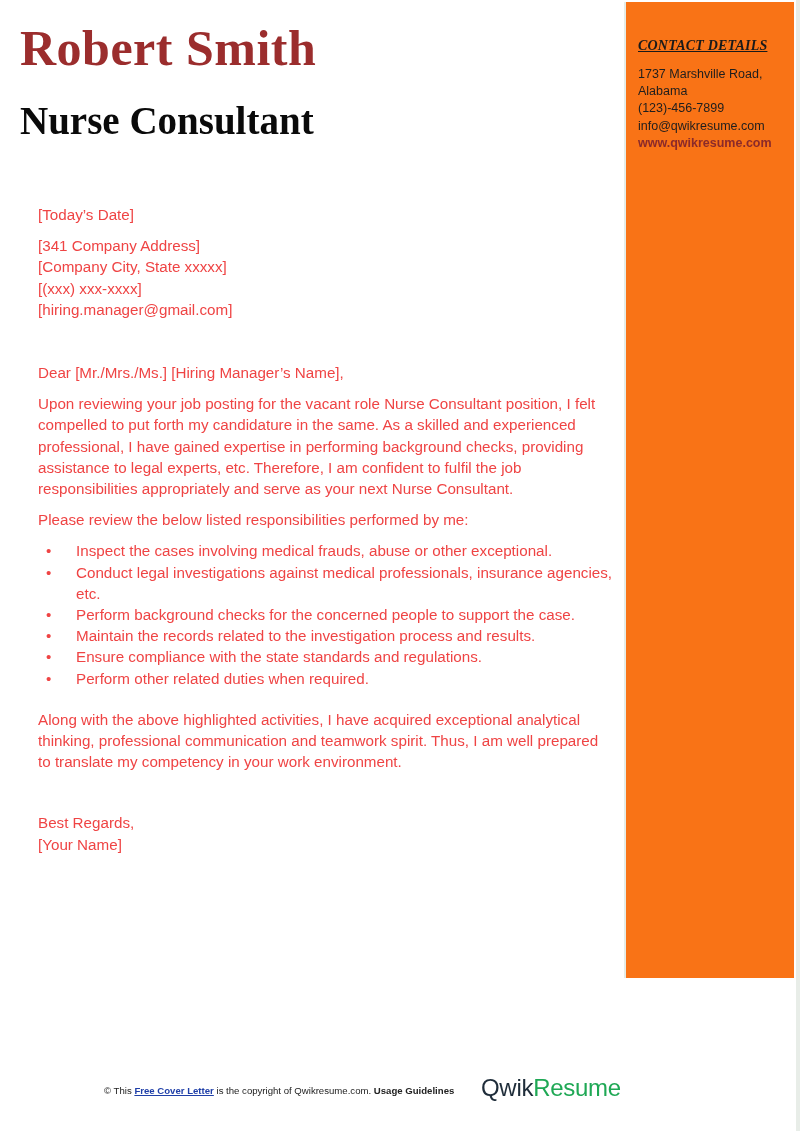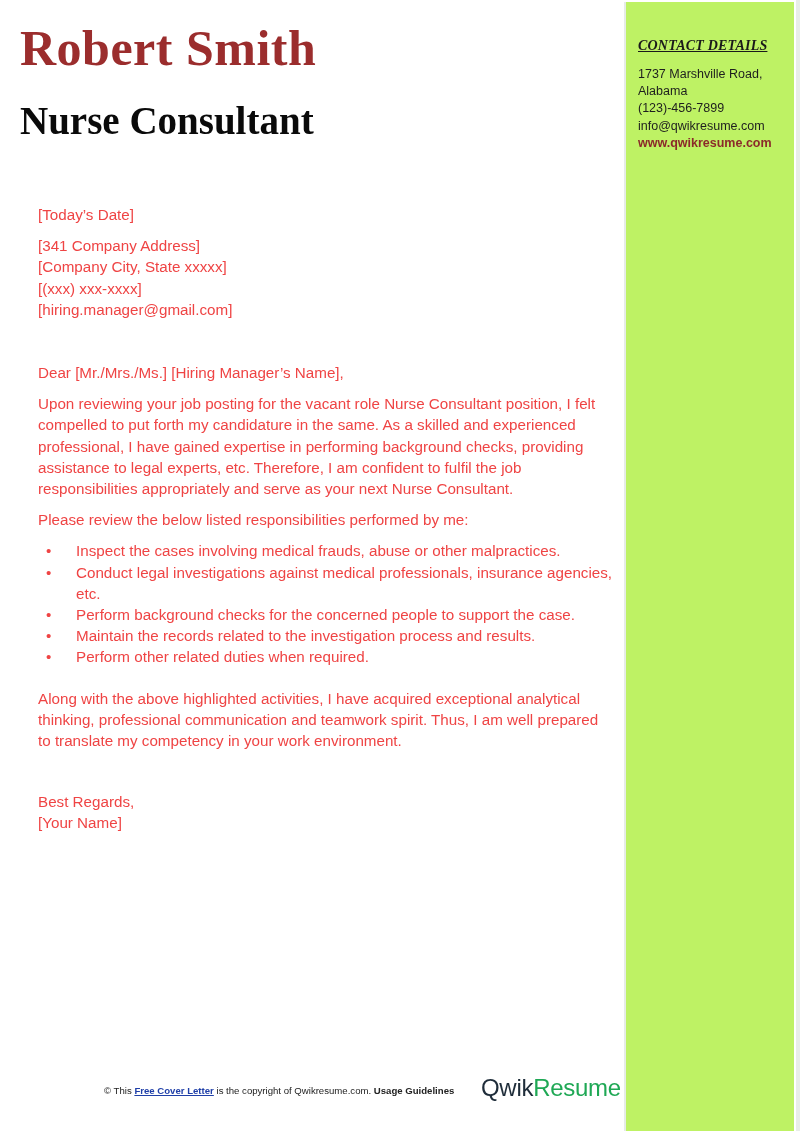--- a/index.html
+++ b/index.html
@@ -1,21 +1,21 @@
 <!DOCTYPE html>
 <html><head>
 <meta charset="utf-8">
 <style>
   * { margin: 0; padding: 0; box-sizing: border-box; }
   html, body { width: 800px; height: 1131px; background: #ffffff; overflow: hidden; }
   body { position: relative; font-family: "Liberation Sans", sans-serif; color: #111; }
 
   .sidebar {
-    position: absolute; left: 624px; top: 2px; width: 170px; height: 1129px;
-    background: #bef264; border-left: 2px solid #e6ece6;
+    position: absolute; left: 624px; top: 2px; width: 170px; height: 976px;
+    background: #f97316; border-left: 2px solid #e6ece6;
   }
   .sidebar-edge { position: absolute; left: 796px; top: 0; width: 4px; height: 1131px; background: #e8ede8; }
   .contact-heading {
     position: absolute; left: 12px; top: 36px;
     font-family: "Liberation Serif", serif; font-weight: bold; font-style: italic;
     font-size: 14px; text-decoration: underline; color: #1a1a1a; letter-spacing: 0.2px;
   }
   .contact-lines { position: absolute; left: 12px; top: 64px; font-size: 12.5px; line-height: 17.2px; color: #1e1e1e; }
   .contact-lines .web { color: #8b2a2a; font-weight: bold; }
 
@@ -70,24 +70,25 @@
   <p>[(xxx) xxx-xxxx]</p>
   <p>[hiring.manager@gmail.com]</p>
   <div class="gap-l"></div>
   <p>Dear [Mr./Mrs./Ms.] [Hiring Manager’s Name],</p>
   <div class="gap-s"></div>
   <p>Upon reviewing your job posting for the vacant role Nurse Consultant position, I felt compelled to put forth my candidature in the same. As a skilled and experienced professional, I have gained expertise in performing background checks, providing assistance to legal experts, etc. Therefore, I am confident to fulfil the job responsibilities appropriately and serve as your next Nurse Consultant.</p>
   <div class="gap-s"></div>
   <p>Please review the below listed responsibilities performed by me:</p>
   <div class="gap-s"></div>
   <ul class="resp">
-    <li>Inspect the cases involving medical frauds, abuse or other malpractices.</li>
+    <li>Inspect the cases involving medical frauds, abuse or other exceptional.</li>
     <li>Conduct legal investigations against medical professionals, insurance agencies, etc.</li>
     <li>Perform background checks for the concerned people to support the case.</li>
     <li>Maintain the records related to the investigation process and results.</li>
+    <li>Ensure compliance with the state standards and regulations.</li>
     <li>Perform other related duties when required.</li>
   </ul>
   <div class="gap-m"></div>
   <p>Along with the above highlighted activities, I have acquired exceptional analytical thinking, professional communication and teamwork spirit. Thus, I am well prepared to translate my competency in your work environment.</p>
   <div class="gap-m"></div>
   <div class="gap-m"></div>
   <p>Best Regards,</p>
   <p>[Your Name]</p>
 </div>
 

